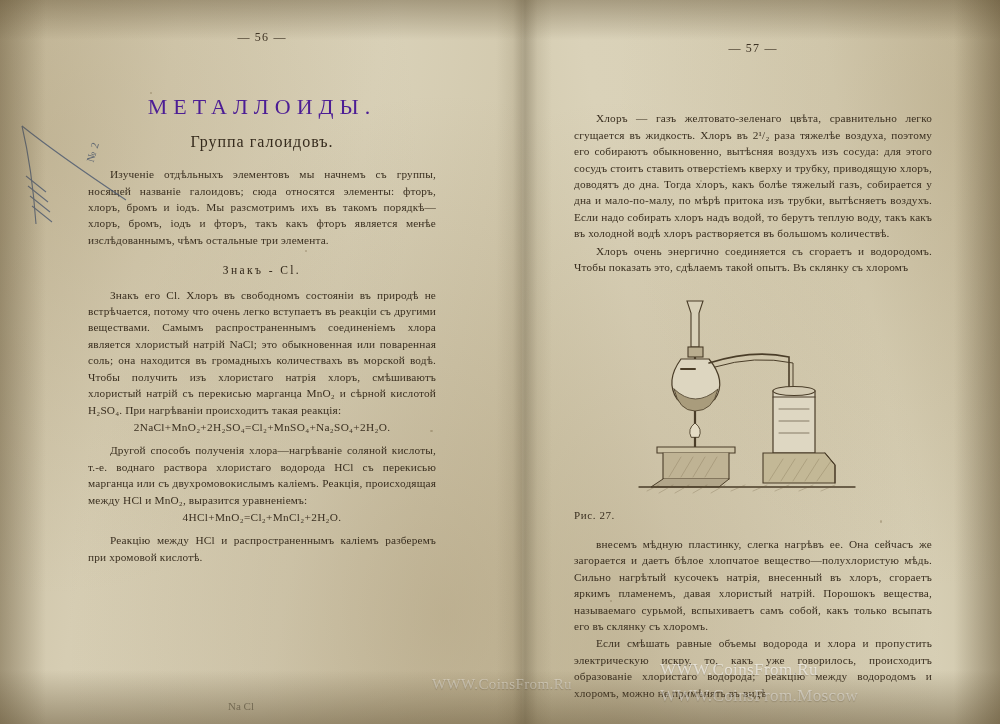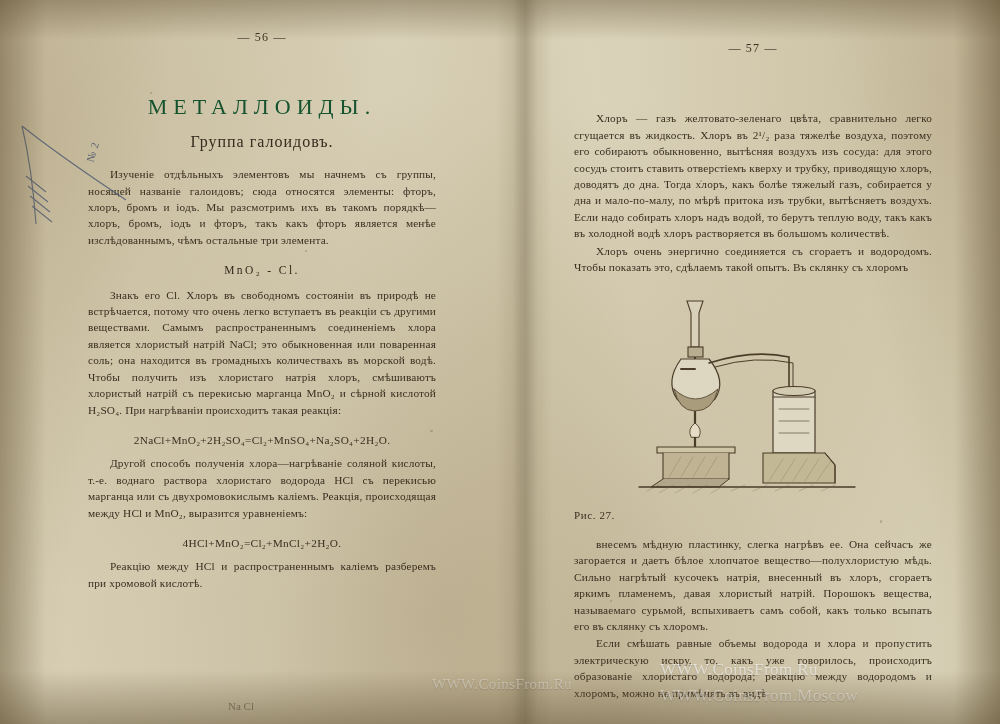--- a/index.html
+++ b/index.html
@@ -88,21 +88,21 @@
     text-align: center;
     font-size: 12px;
     letter-spacing: 1.2px;
     color: #3d3223;
     margin-bottom: 54px;
   }
   .chapter-title {
     text-align: center;
     font-size: 22px;
     letter-spacing: 6px;
-    color: #14532d;
+    color: #4c1d95;
     margin: 0 0 18px 0;
     font-weight: normal;
   }
   .section-title {
     text-align: center;
     font-size: 16px;
     letter-spacing: 1px;
     color: #362b1d;
     margin: 0 0 16px 0;
     font-weight: normal;
@@ -115,21 +115,21 @@
     color: #33281a;
   }
   p {
     margin: 0 0 0 0;
     text-indent: 22px;
   }
   p + p { margin-top: 1px; }
   .formula {
     text-indent: 0;
     text-align: center;
-    margin: 14px 0 7px 0;
+    margin: 1px 0 7px 0;
     letter-spacing: 0.3px;
   }
 
   
   .figure {
     position: relative;
     width: 300px;
     height: 218px;
     margin: 12px auto 2px auto;
   }
@@ -188,21 +188,21 @@
 <div class="page">
   <div class="paper-left"></div>
   <div class="paper-right"></div>
   <div class="gutter"></div>
 
   <div class="col col-left">
     <div class="folio">— 56 —</div>
     <h1 class="chapter-title">МЕТАЛЛОИДЫ.</h1>
     <h2 class="section-title">Группа галоидовъ.</h2>
     <p>Изученіе отдѣльныхъ элементовъ мы начнемъ съ группы, носящей названіе галоидовъ; сюда относятся элементы: фторъ, хлоръ, бромъ и іодъ. Мы разсмотримъ ихъ въ такомъ порядкѣ—хлоръ, бромъ, іодъ и фторъ, такъ какъ фторъ является менѣе изслѣдованнымъ, чѣмъ остальные три элемента.</p>
-    <div class="sub-head">MnO₂ - Cl.</div>
+    <div class="sub-head">Знакъ - Cl.</div>
     <p>Знакъ его Cl. Хлоръ въ свободномъ состояніи въ природѣ не встрѣчается, потому что очень легко вступаетъ въ реакціи съ другими веществами. Самымъ распространеннымъ соединеніемъ хлора является хлористый натрій NaCl; это обыкновенная или поваренная соль; она находится въ громадныхъ количествахъ въ морской водѣ. Чтобы получить изъ хлористаго натрія хлоръ, смѣшиваютъ хлористый натрій съ перекисью марганца MnO₂ и сѣрной кислотой H₂SO₄. При нагрѣваніи происходитъ такая реакція:</p>
     <p class="formula">2NaCl+MnO₂+2H₂SO₄=Cl₂+MnSO₄+Na₂SO₄+2H₂O.</p>
     <p>Другой способъ полученія хлора—нагрѣваніе соляной кислоты, т.-е. воднаго раствора хлористаго водорода HCl съ перекисью марганца или съ двухромовокислымъ каліемъ. Реакція, происходящая между HCl и MnO₂, выразится уравненіемъ:</p>
     <p class="formula">4HCl+MnO₂=Cl₂+MnCl₂+2H₂O.</p>
     <p>Реакцію между HCl и распространеннымъ каліемъ разберемъ при хромовой кислотѣ.</p>
   </div>
 
   <div class="col col-right">
     <div class="folio" style="">— 57 —</div>
     <p>Хлоръ — газъ желтовато-зеленаго цвѣта, сравнительно легко сгущается въ жидкость. Хлоръ въ 2¹/₂ раза тяжелѣе воздуха, поэтому его собираютъ обыкновенно, вытѣсняя воздухъ изъ сосуда: для этого сосудъ стоитъ ставить отверстіемъ кверху и трубку, приводящую хлоръ, доводятъ до дна. Тогда хлоръ, какъ болѣе тяжелый газъ, собирается у дна и мало-по-малу, по мѣрѣ притока изъ трубки, вытѣсняетъ воздухъ. Если надо собирать хлоръ надъ водой, то берутъ теплую воду, такъ какъ въ холодной водѣ хлоръ растворяется въ большомъ количествѣ.</p>

